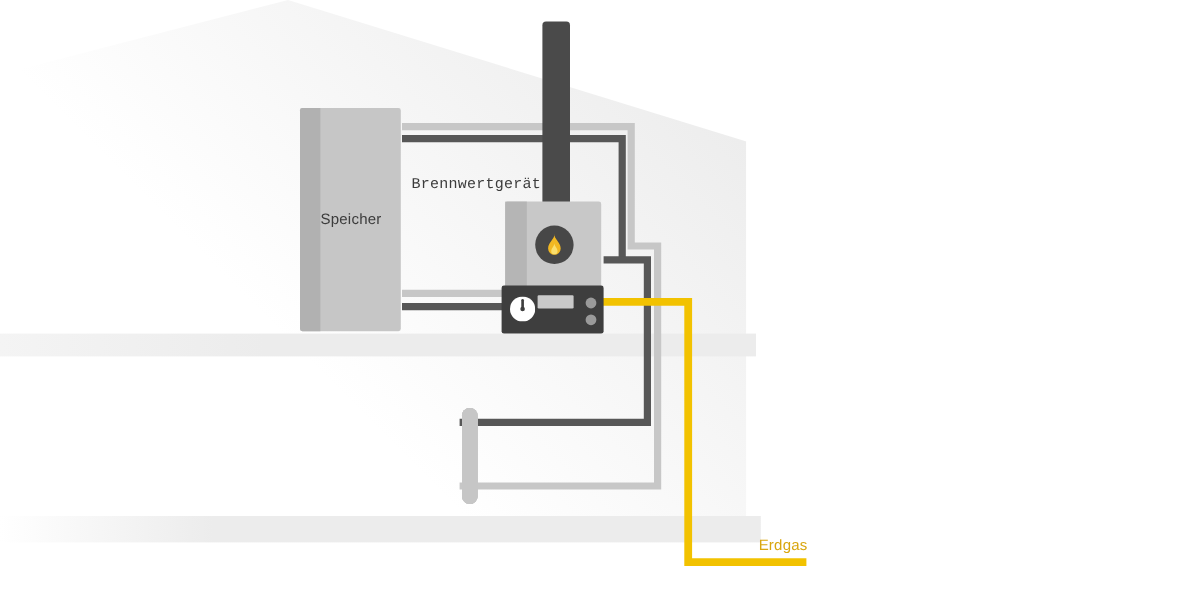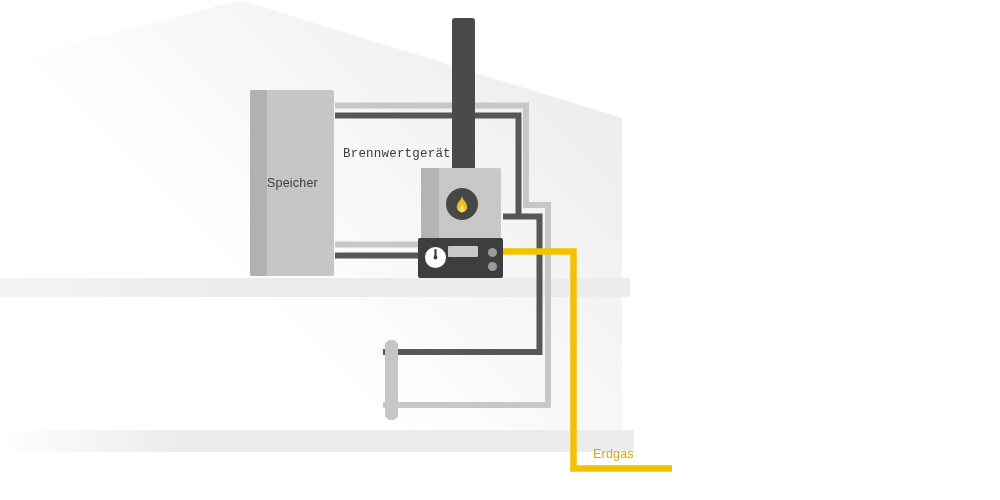--- a/index.html
+++ b/index.html
@@ -48,21 +48,21 @@
   .knob{left:70px;width:9px;height:9px;border-radius:50%;background:#9a9a9a;}
   .knob.k1{top:10px;}
   .knob.k2{top:24px;}
   .boiler-label{left:343px;top:147px;width:100px;text-align:right;font-size:12.5px;color:var(--label-text);letter-spacing:.2px;font-family:Liberation Mono, monospace;}
 
   
   .radiator{left:385px;top:340px;width:93px;height:80px;display:flex;justify-content:space-between;position:absolute;}
   .radiator .bar{position:relative;width:13px;height:80px;border-radius:7px;background:var(--radiator);}
 
   
-  .gas-label{left:593px;top:447px;width:80px;font-size:12.5px;color:var(--gas-text);letter-spacing:.2px;}
+  .gas-label{left:593px;top:447px;width:80px;text-align:right;font-size:12.5px;color:var(--gas-text);letter-spacing:.2px;}
 </style>
 </head>
 <body>
 
 <div id="canvas">
 
   <div class="house-wedge"></div>
   <div class="floor-band-upper"></div>
   <div class="floor-band-lower"></div>
 

